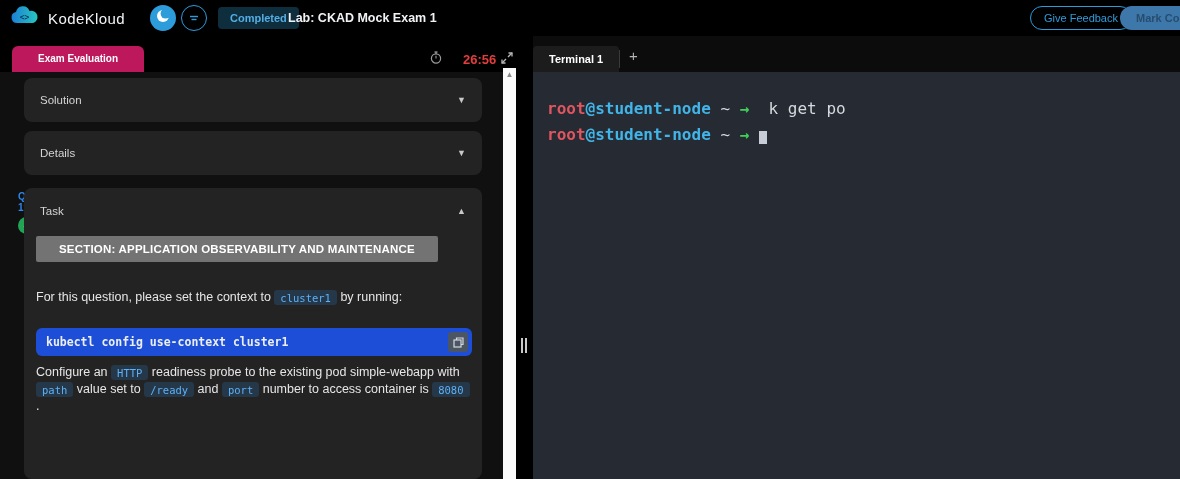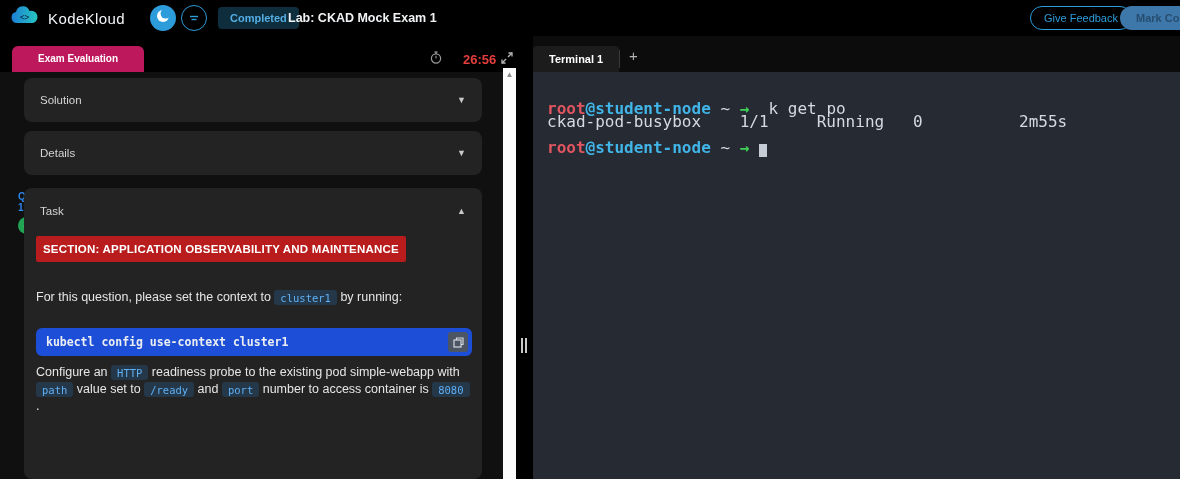--- a/index.html
+++ b/index.html
@@ -36,21 +36,21 @@
   .card { position:absolute; left:24px; width:458px; background:#232323; border-radius:8px; }
   .card-head { display:flex; align-items:center; justify-content:space-between; padding:0 16px; height:44px; cursor:pointer; }
   .card-title { color:#d4d4d4; font-size:11.5px; }
   .chev { color:#c9c9c9; font-size:9px; }
   .card-solution { top:6px; height:44px; }
   .card-details  { top:59px; height:44px; }
   .card-task     { top:116px; height:291px; }
   .card-task .card-head { height:46px; }
 
   .task-body { padding:2px 12px 0 12px; }
-  .banner { display:inline-block; background:#b91c1c; color:#fff; font-size:11.5px; font-weight:bold; padding:7px 7px; border-radius:2px; letter-spacing:.2px; }
+  .banner { display:inline-block; background:#737373; color:#fff; font-size:11.5px; font-weight:bold; padding:7px 23px; border-radius:2px; letter-spacing:.2px; }
   .para { color:#e6e6e6; font-size:12.5px; line-height:17px; width:438px; }
   .p-intro { margin-top:27px; }
   .chip { font-family:"DejaVu Sans Mono", monospace; font-size:10.5px; background:#24384a; color:#5fb0f5; padding:1.5px 6px; border-radius:3px; white-space:nowrap; }
   .codeblock { position:relative; margin-top:22px; width:436px; height:28px; background:#1d4ed8; border-radius:6px; display:flex; align-items:center; padding:0 10px; }
   .codeblock code { font-family:"DejaVu Sans Mono", monospace; font-size:11.5px; font-weight:bold; color:#eceff2; }
   .copy-btn { position:absolute; right:4px; top:4px; width:20px; height:20px; background:#4c5564; border-radius:3px; display:flex; align-items:center; justify-content:center; cursor:pointer; }
   .p1 { margin-top:32px; }
   .p2 { margin-top:8px; }
 
   
@@ -215,19 +215,18 @@
   <div class="right-panel">
     <div class="term-tabbar">
       <div class="term-tab">Terminal 1</div>
       <div class="term-sep"></div>
       <div class="term-add">+</div>
       <div class="term-indicator"></div>
     </div>
 
     <div class="terminal">
       <div class="tline"><span class="t-user">root</span><span class="t-host">@student-node</span><span class="t-path"> ~ </span><span class="t-arrow">→</span><span>  k get po</span></div>
-      <div class="tline">ckad-pod-busybox    1/1     Running   0          2m55s</div>
       <div class="t-gap"></div>
       <div class="tline"><span class="t-user">root</span><span class="t-host">@student-node</span><span class="t-path"> ~ </span><span class="t-arrow">→</span><span class="cursor"></span></div>
     </div>
   </div>
 
 </div>
 
 </body></html>

